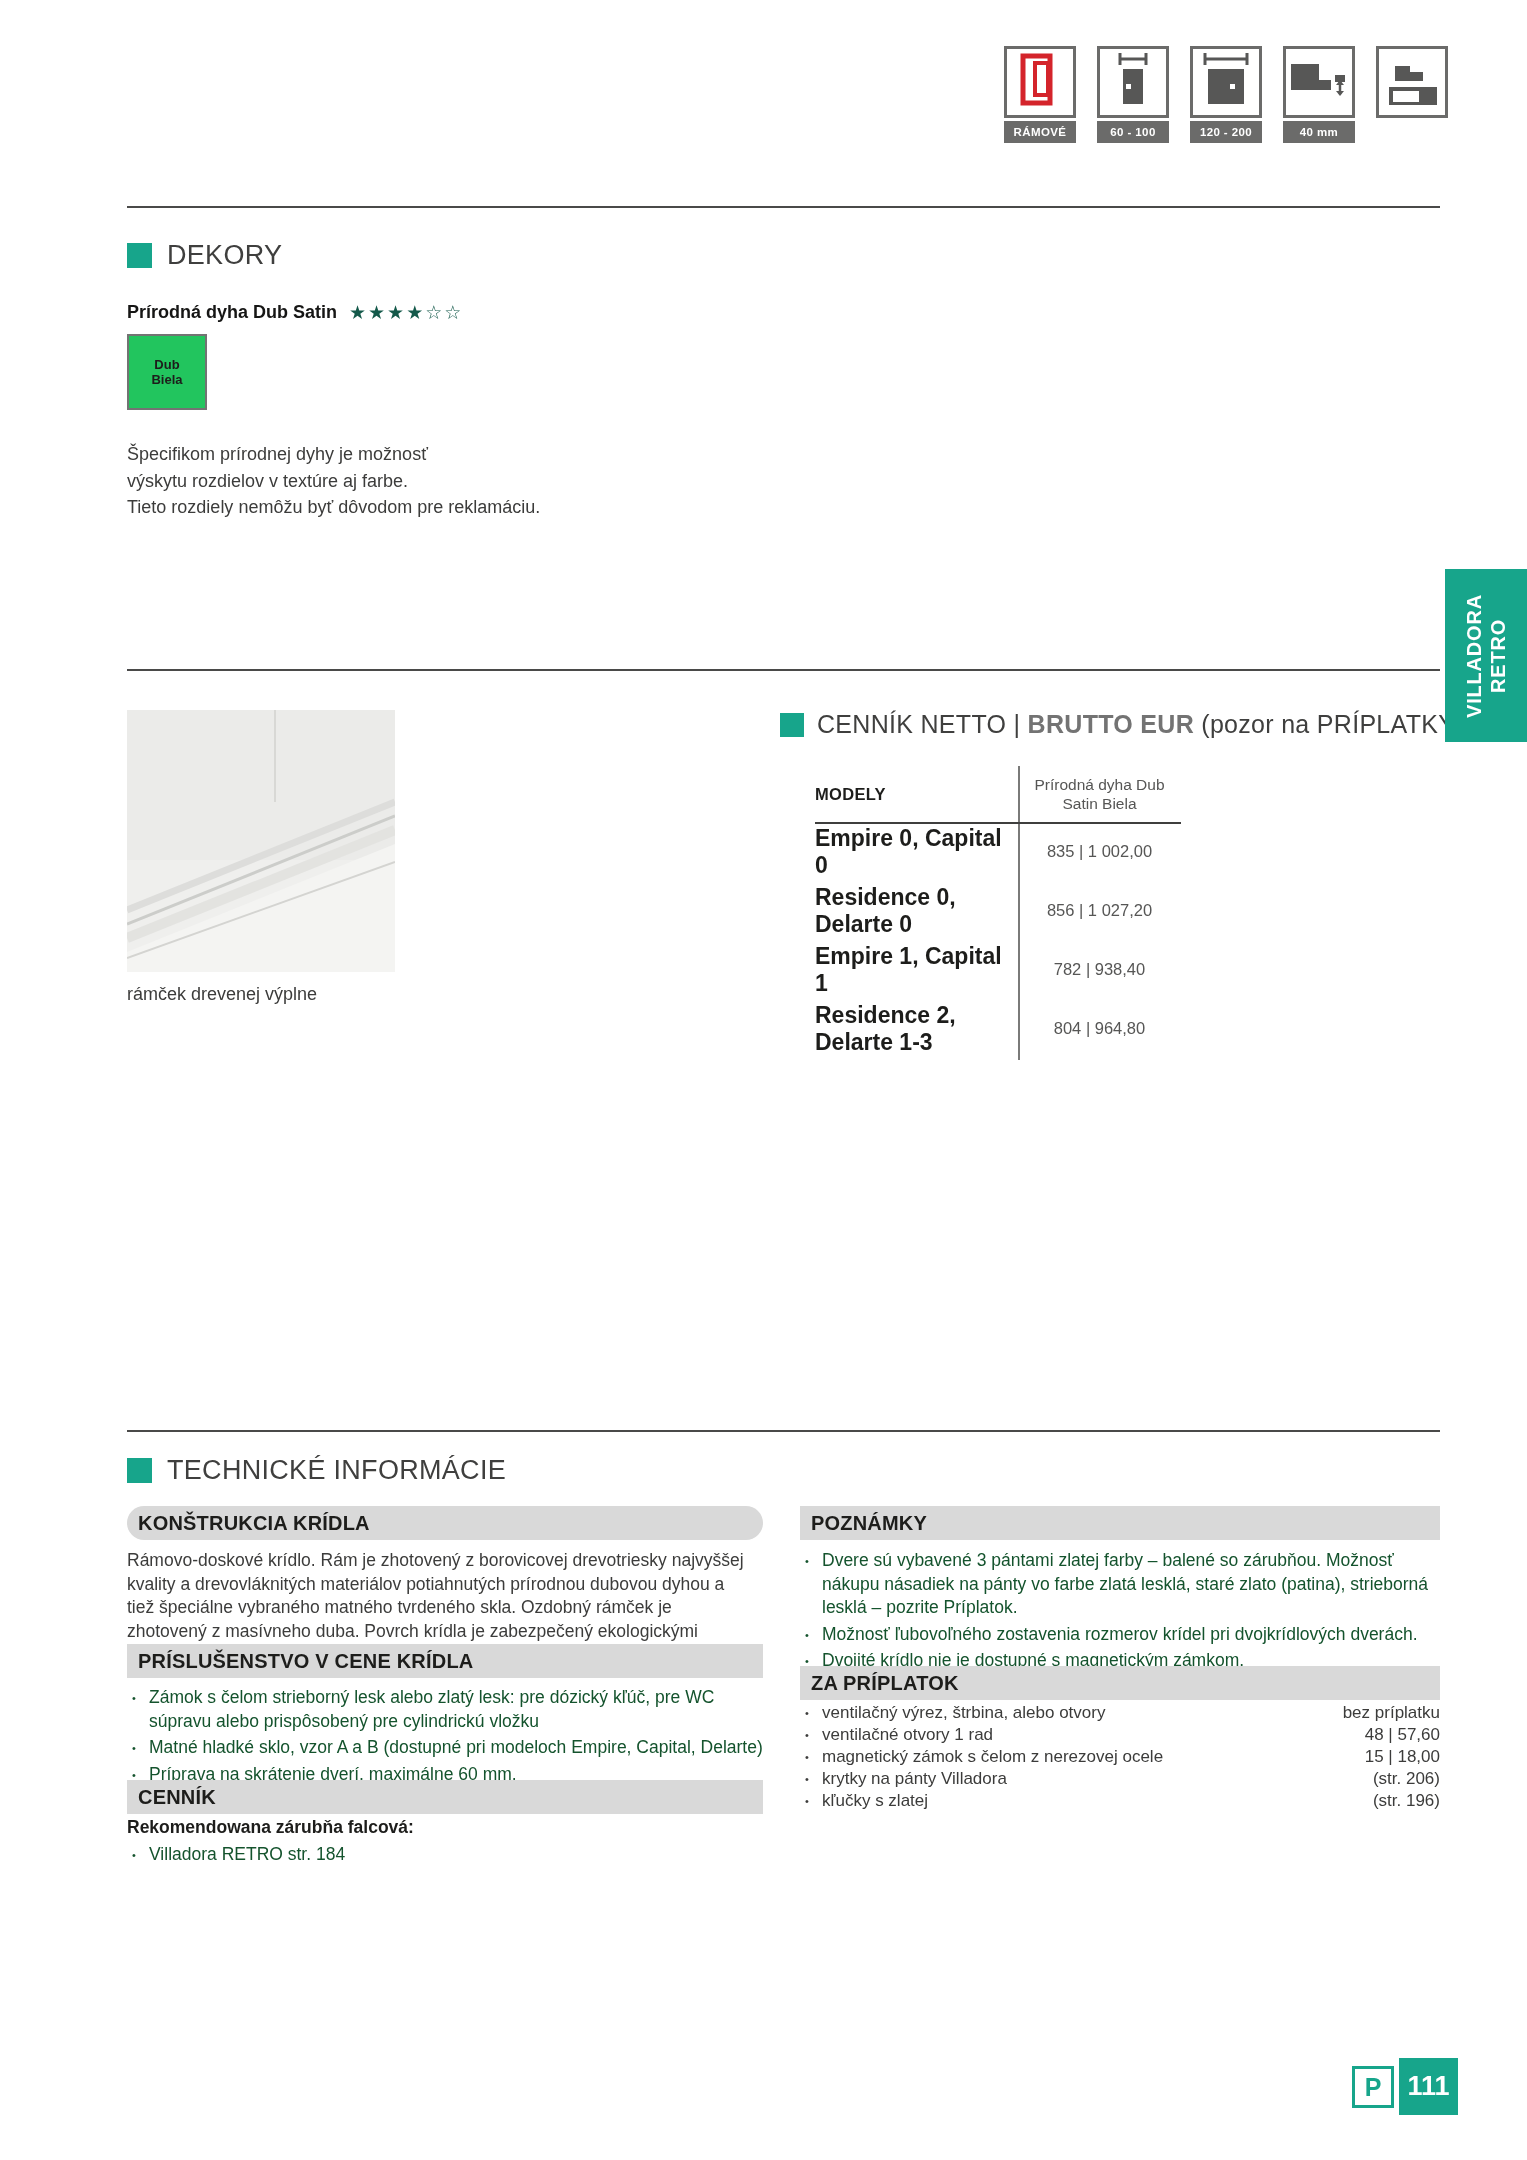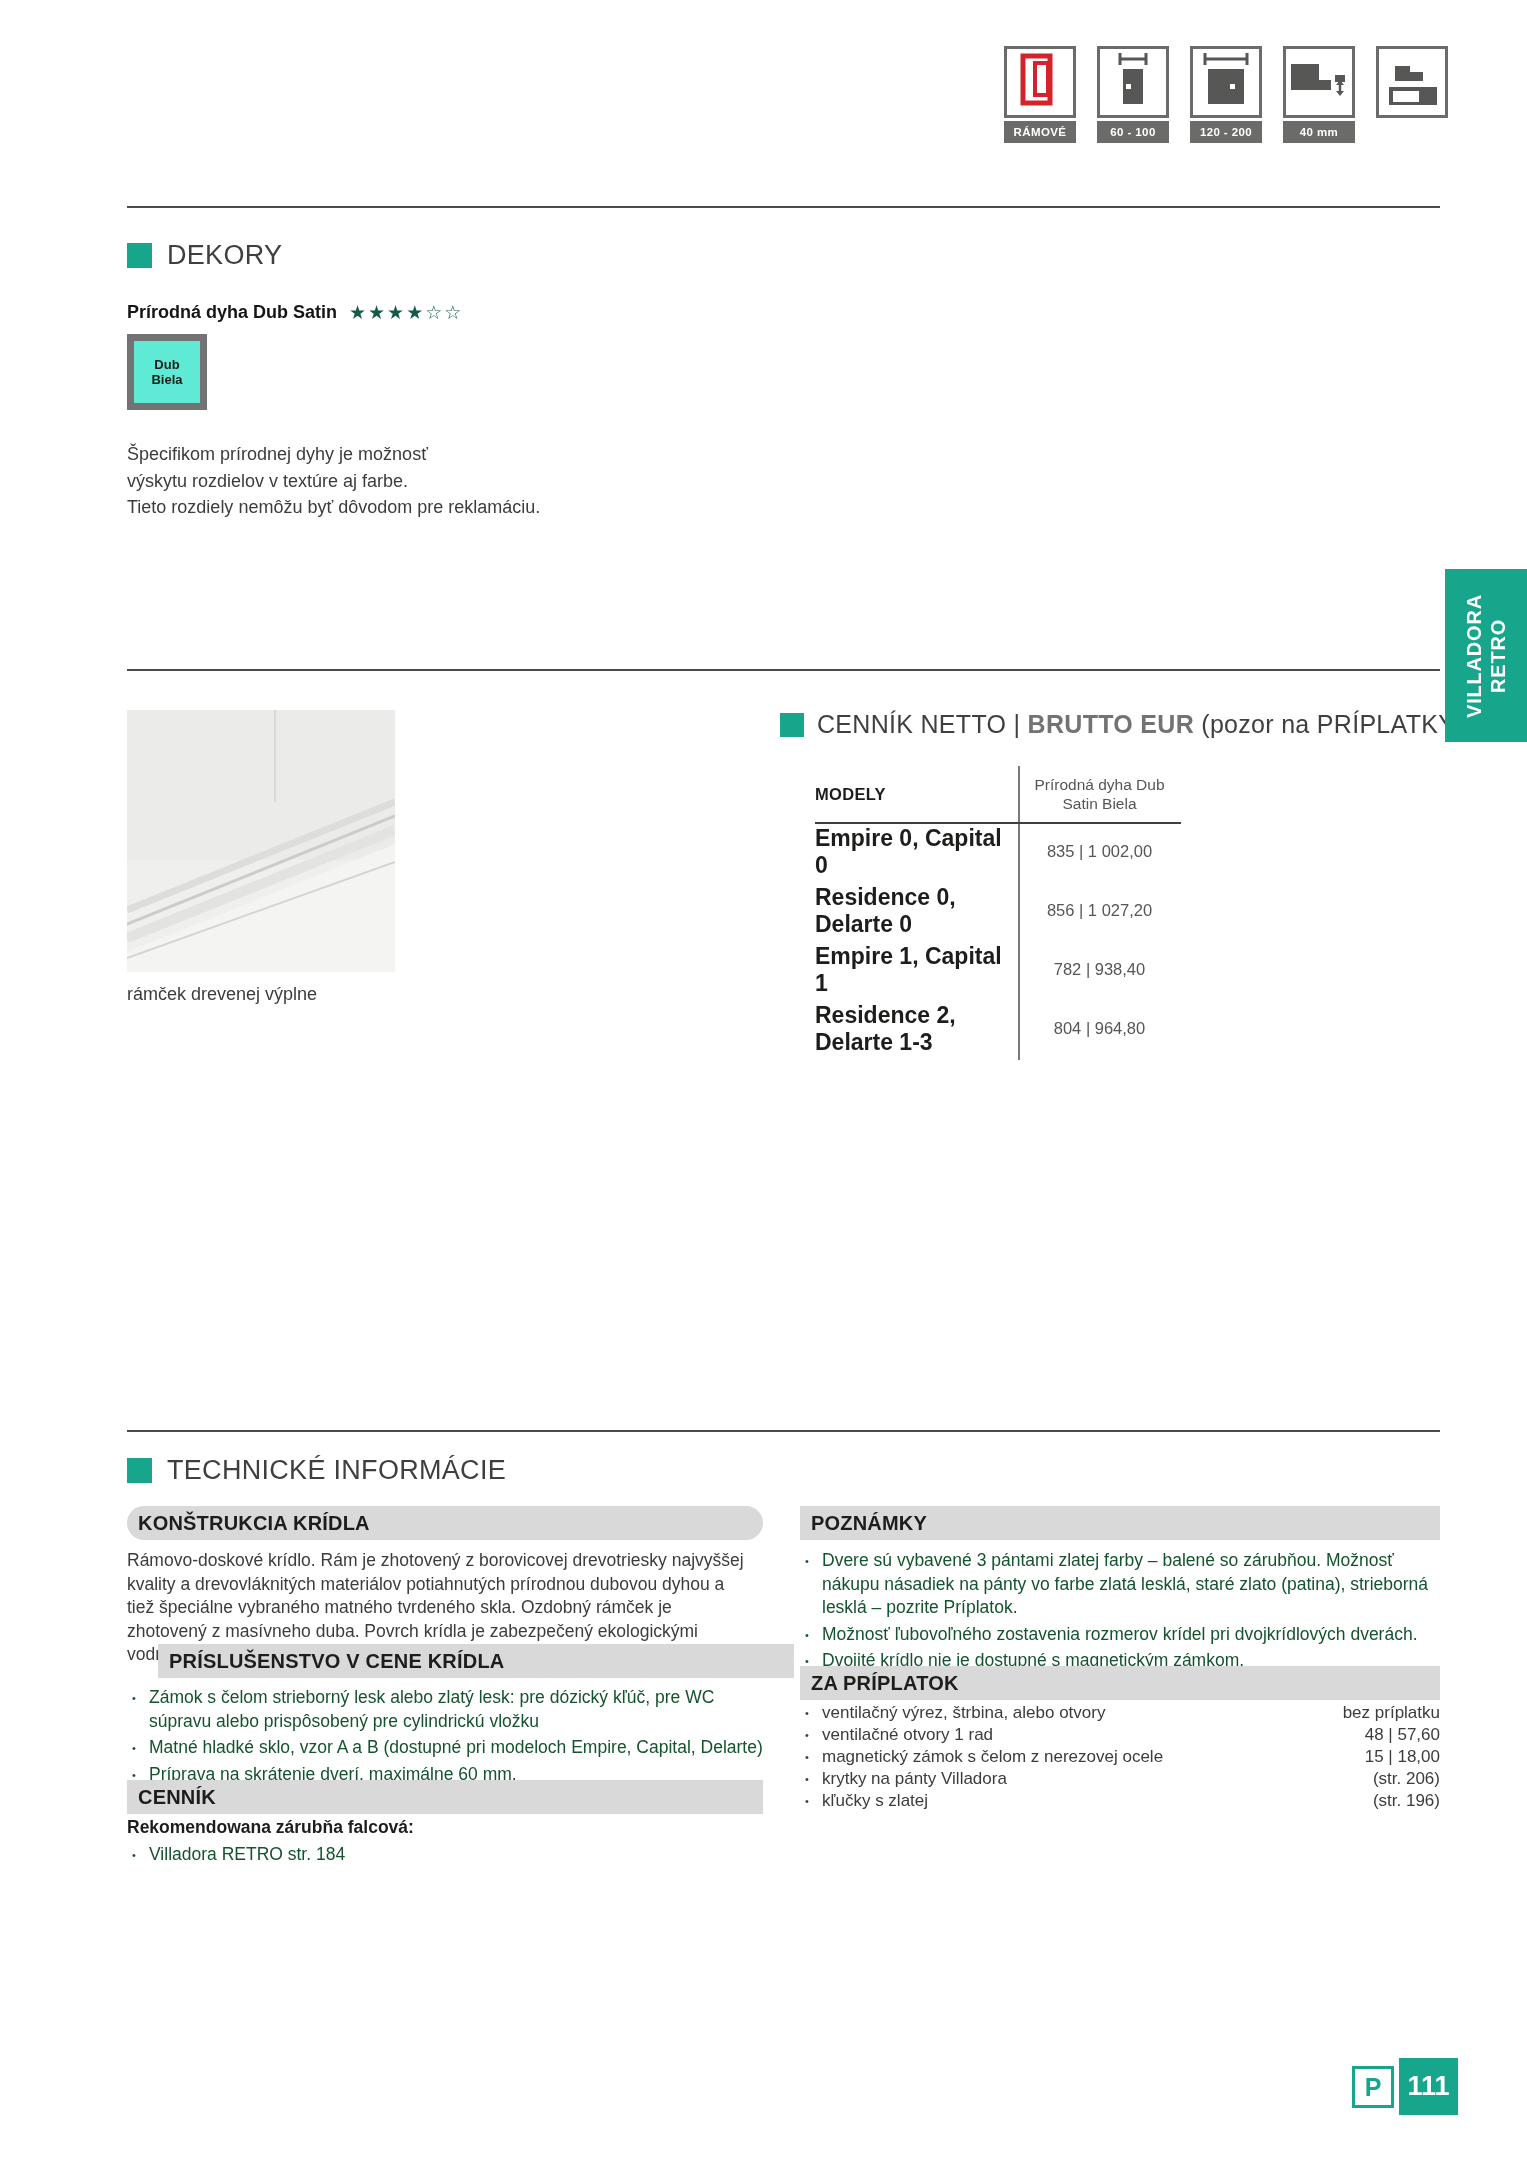--- a/index.html
+++ b/index.html
@@ -30,21 +30,21 @@
   #tech-head   { left:127px; top:1455px; }
   #cennik-head { left:780px; top:710px; font-size:25px; gap:13px; }
   #cennik-head .sq { width:24px; height:24px; }
   #cennik-head b { color:#737373; }
 
   
   .finish-row { position:absolute; left:127px; top:302px; display:flex; align-items:center; gap:12px; }
   .finish-name { font-weight:bold; font-size:18px; color:#161615; }
   .stars { color:#14594a; font-size:19px; letter-spacing:2px; line-height:1; }
   .swatch { position:absolute; left:127px; top:334px; width:80px; height:76px;
-            border:7px solid #737373; background:#5eead4; display:flex; flex-direction:column;
+            border:2px solid #737373; background:#22c55e; display:flex; flex-direction:column;
             justify-content:center; text-align:center; font-size:13px; font-weight:bold;
             color:#1d1d1b; line-height:15px; }
   .dekor-note { position:absolute; left:127px; top:441px; font-size:18px; line-height:26.5px; color:#3c3c3b; }
 
   
   .door-photo { position:absolute; left:127px; top:710px; width:268px; height:262px; }
   .photo-caption { position:absolute; left:127px; top:984px; font-size:18px; color:#3c3c3b; }
 
   
   .price-table { position:absolute; left:815px; top:766px; width:366px; height:294px; }
@@ -66,21 +66,21 @@
                    display:flex; flex-direction:column; justify-content:center;
                    text-align:center; color:#fff; font-weight:bold; font-size:20px;
                    line-height:24px; letter-spacing:.8px; }
 
   
   .col-bar { position:absolute; height:34px; background:#d9d9d9; display:flex; align-items:center;
              padding-left:11px; font-weight:bold; font-size:20px; color:#1d1d1b; letter-spacing:.2px; }
   .bar-left  { left:127px; width:636px; }
   .bar-right { left:800px; width:640px; }
   #bar-konstrukcia { top:1506px;border-radius:17px; }
-  #bar-prislusenstvo { top:1644px;margin-left:31px; }
+  #bar-prislusenstvo { top:1644px; }
   #bar-zarubne { top:1780px; }
   #bar-poznamky { top:1506px; }
   #bar-priplatok { top:1666px; }
 
   .text-block { position:absolute; font-size:17.5px; line-height:23.5px; color:#3c3c3b; }
   #konstrukcia-text { left:127px; top:1549px; width:626px; }
 
   .bullets { position:absolute; list-style:none; font-size:17.5px; line-height:23.5px; color:#14532d; }
   .bullets li { position:relative; padding-left:22px; margin-bottom:3px; }
   .bullets li::before { content:"•"; position:absolute; left:5px; top:1px; font-size:11px; }

